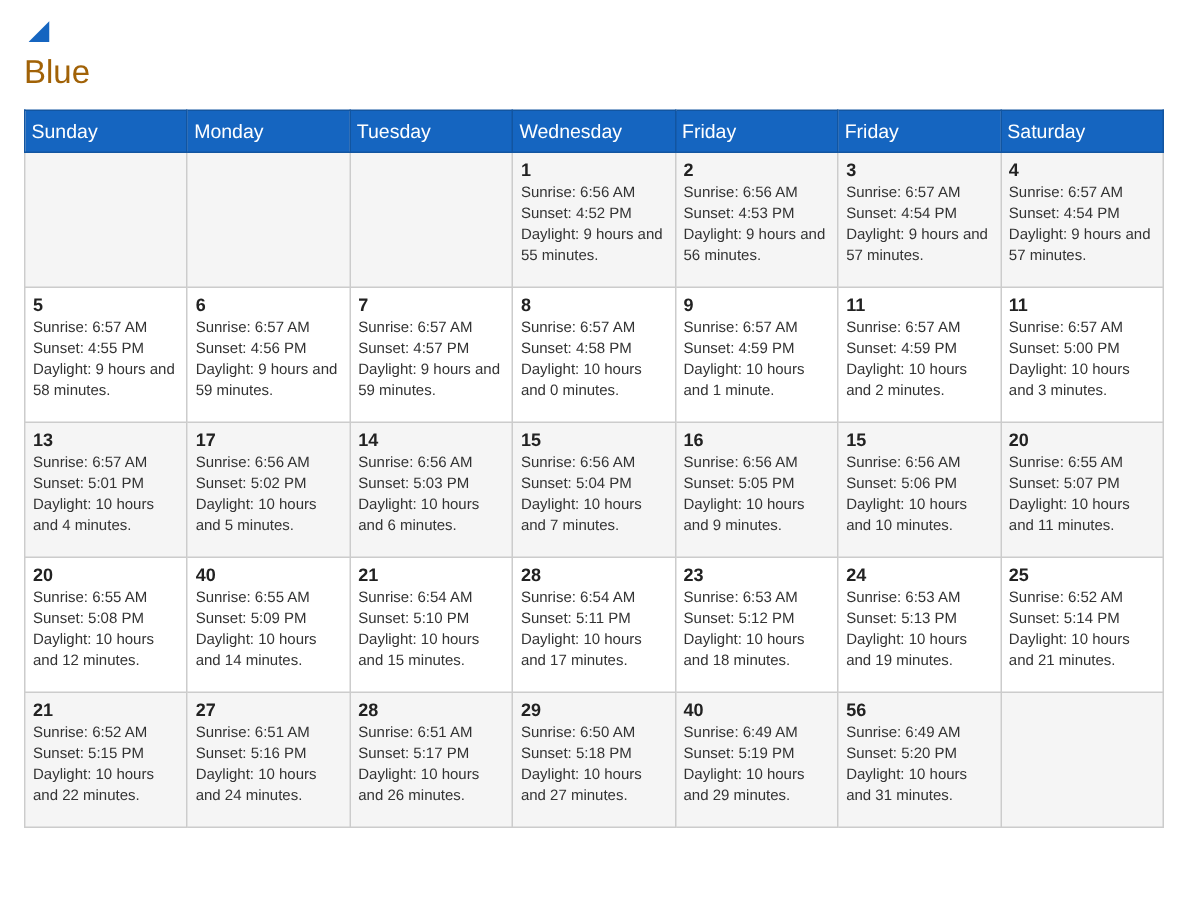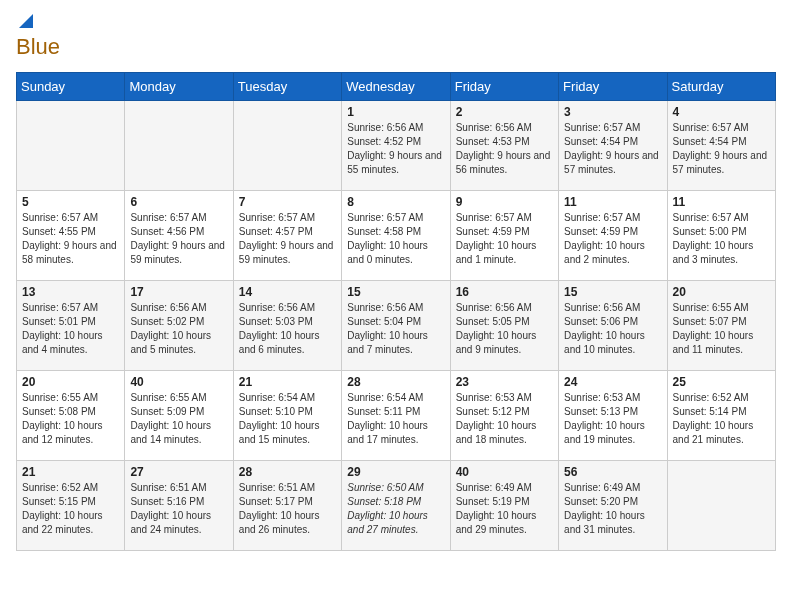--- a/index.html
+++ b/index.html
@@ -290,21 +290,21 @@
 Daylight: 10 hours and 24 minutes.</div>
         </td>
         <td>
           <span class="day-number">28</span>
           <div class="day-info" style="white-space: pre-line;">Sunrise: 6:51 AM
 Sunset: 5:17 PM
 Daylight: 10 hours and 26 minutes.</div>
         </td>
         <td>
           <span class="day-number">29</span>
-          <div class="day-info" style="white-space: pre-line; font-style: italic;">Sunrise: 6:50 AM
+          <div class="day-info" style="white-space: pre-line;">Sunrise: 6:50 AM
 Sunset: 5:18 PM
 Daylight: 10 hours and 27 minutes.</div>
         </td>
         <td>
           <span class="day-number">40</span>
           <div class="day-info" style="white-space: pre-line;">Sunrise: 6:49 AM
 Sunset: 5:19 PM
 Daylight: 10 hours and 29 minutes.</div>
         </td>
         <td>

